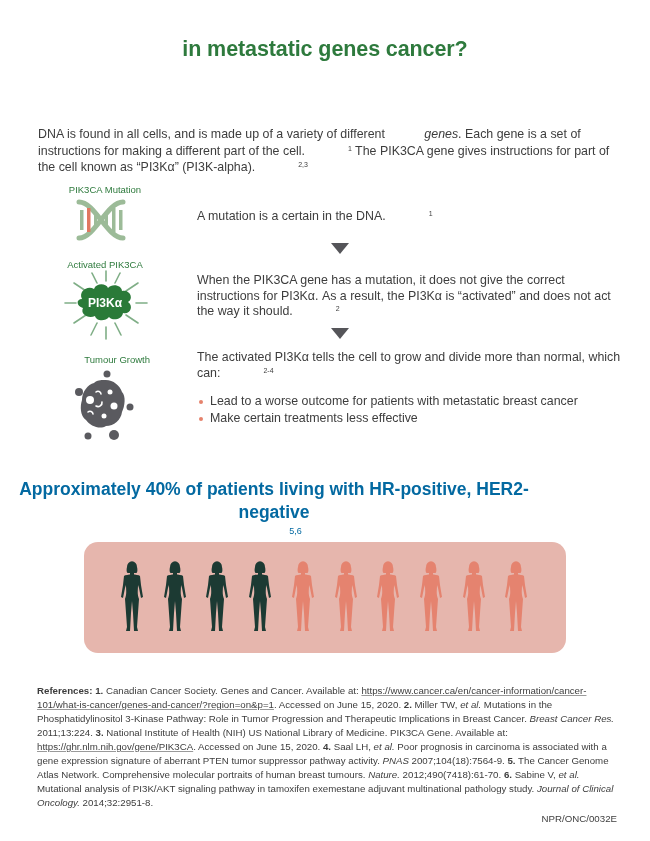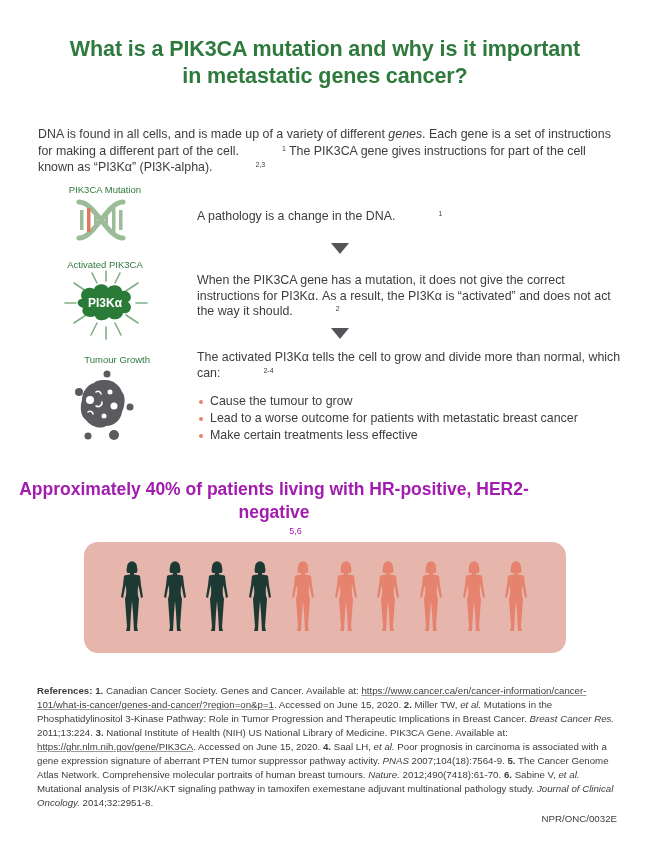--- a/index.html
+++ b/index.html
@@ -10,21 +10,21 @@
       position: absolute; left: 0; top: 36px; width: 650px;
       text-align: center; color: #2e7a3d; font-weight: bold;
       font-size: 21.5px; line-height: 27px; letter-spacing: -0.1px;
     }
     .title span { display: block; }
 
     .intro {
       position: absolute; left: 38px; top: 126px; width: 580px;
       font-size: 12.4px; line-height: 16.5px; color: #3d3d3d;
     }
-    .intro em { font-style: italic; }
+    .intro em { font-style: italic; margin-left: 36px; }
     sup { font-size: 7px; line-height: 0; vertical-align: 4px; padding-left: 43px; }
 
     .step-label {
       position: absolute; font-size: 9.5px; font-weight: normal; color: #2e7a3d;
       width: 130px; text-align: center;
     }
     .icon { position: absolute; }
 
     .step-text {
       position: absolute; left: 197px; width: 425px;
@@ -37,21 +37,21 @@
     }
     .bullets { list-style: none; margin-top: 12px; }
     .bullets li { position: relative; padding-left: 13px; line-height: 17px; }
     .bullets li::before {
       content: ""; position: absolute; left: 2px; top: 7px;
       width: 4px; height: 4px; border-radius: 50%; background: #e5826c;
     }
 
     .stat {
       position: absolute; left: 0; top: 478px; width: 548px; text-align: center;
-      font-weight: bold; color: #a21caf; font-size: 17.5px; line-height: 23px;
+      font-weight: bold; color: #0369a1; font-size: 17.5px; line-height: 23px;
     }
     .stat span { display: block; }
     .stat sup { font-size: 9px; vertical-align: 7px; font-weight: normal; }
 
     .figure-panel {
       position: absolute; left: 84px; top: 542px; width: 482px; height: 111px;
       background: #e6b6ad; border-radius: 14px;
     }
     .figure { position: absolute; top: 19px; width: 26px; height: 72px; }
 
@@ -64,38 +64,37 @@
     .refs i { }
 
     .code {
       position: absolute; right: 33px; top: 813px; font-size: 9.7px; color: #3d3d3d; padding-left: 44px;
     }
   </style>
 </head>
 <body>
 
 <h1 class="title">
-  <span>What is a PIK3CA mutation and why is it important</span>
   <span>in metastatic genes cancer?</span>
 </h1>
 
 <p class="intro"><span>DNA is found in all cells, and is made up of a variety of different </span><em>genes</em><span>. Each gene is a set of instructions for making a different part of the cell.</span><sup>1</sup><span> The PIK3CA gene gives instructions for part of the cell known as “PI3Kα” (PI3K-alpha).</span><sup>2,3</sup></p>
 
 <div class="step-label" style="left:40px; top:184px;">PIK3CA Mutation</div>
 <svg class="icon" style="left:75px; top:198px;" width="52" height="44" viewBox="0 0 52 44">
   <path d="M4 4 C 20 4, 32 40, 48 40" stroke="#9cbb98" stroke-width="5" fill="none" stroke-linecap="round"></path>
   <path d="M4 40 C 20 40, 32 4, 48 4" stroke="#9cbb98" stroke-width="5" fill="none" stroke-linecap="round"></path>
   <rect x="5" y="12" width="3.5" height="20" fill="#9cbb98"></rect>
   <rect x="12" y="10" width="3.5" height="24" fill="#e07860"></rect>
   <rect x="19" y="14" width="3" height="16" fill="#9cbb98"></rect>
   <rect x="30" y="14" width="3" height="16" fill="#9cbb98"></rect>
   <rect x="37" y="10" width="3.5" height="24" fill="#9cbb98"></rect>
   <rect x="44" y="12" width="3.5" height="20" fill="#9cbb98"></rect>
 </svg>
-<div class="step-text" style="top:209px;"><span>A pathology is a change in the DNA.</span><sup>1</sup></div>
+<div class="step-text" style="top:209px;"><span>A mutation is a certain in the DNA.</span><sup>1</sup></div>
 <div class="arrow" style="top:243px;"></div>
 
 <div class="step-label" style="left:40px; top:259px;">Activated PIK3CA</div>
 <svg class="icon" style="left:64px; top:269px;" width="84" height="72" viewBox="0 0 84 72">
   <g stroke="#7fae86" stroke-width="1.6" stroke-linecap="round">
     <line x1="42" y1="2" x2="42" y2="12"></line>
     <line x1="28" y1="4" x2="33" y2="14"></line>
     <line x1="56" y1="4" x2="51" y2="14"></line>
     <line x1="10" y1="14" x2="22" y2="22"></line>
     <line x1="74" y1="14" x2="62" y2="22"></line>
@@ -131,21 +130,20 @@
   </g>
   <g stroke="#ffffff" stroke-width="1.6" fill="none" stroke-linecap="round">
     <path d="M22 22 A 3 3 0 0 1 27 24"></path>
     <path d="M28 32 A 4 4 0 0 1 22 36"></path>
     <path d="M14 42 A 3 3 0 0 1 19 44"></path>
   </g>
 </svg>
 <div class="step-text" style="top:350px;">
   <span>The activated PI3Kα tells the cell to grow and divide more than normal, which can:</span><sup>2-4</sup>
   <ul class="bullets">
-    <li>Cause the tumour to grow</li>
     <li>Lead to a worse outcome for patients with metastatic breast cancer</li>
     <li>Make certain treatments less effective</li>
   </ul>
 </div>
 
 <h2 class="stat">
   <span>Approximately 40% of patients living with HR-positive, HER2-negative</span>
   <span><sup>5,6</sup></span>
 </h2>
 

